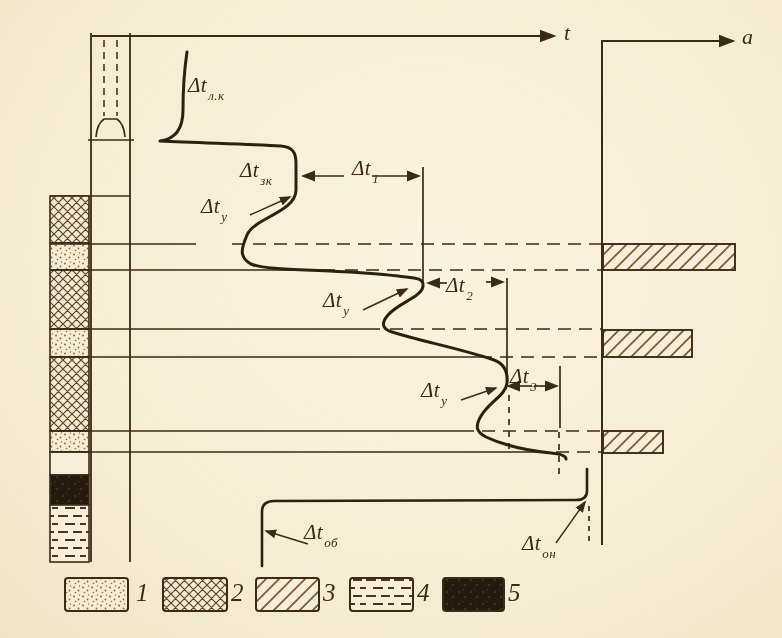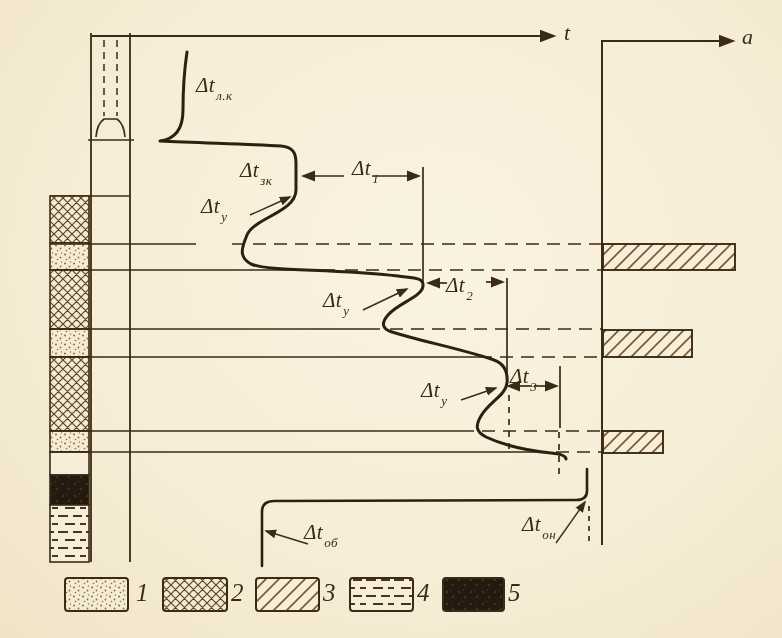--- a/index.html
+++ b/index.html
@@ -167,30 +167,30 @@
       <rect x="163" y="578" width="64" height="33" rx="3" fill="url(#p-cross)"></rect>
       <rect x="256" y="578" width="63" height="33" rx="3" fill="url(#p-hatch)"></rect>
       <rect x="350" y="578" width="63" height="33" rx="3" fill="url(#p-dash)"></rect>
       <rect x="443" y="578" width="61" height="33" rx="3" fill="url(#p-black)"></rect>
     </g>
   </svg>
 
   <span class="lbl axis-lbl" style="left:564px;top:22px"><i>t</i></span>
   <span class="lbl axis-lbl" style="left:742px;top:26px"><i>a</i></span>
 
-  <span class="lbl" style="left:196px;top:75px"><i>Δt</i><sub>л.к</sub></span>
+  <span class="lbl" style="left:188px;top:75px"><i>Δt</i><sub>л.к</sub></span>
   <span class="lbl" style="left:240px;top:160px"><i>Δt</i><sub>зк</sub></span>
   <span class="lbl" style="left:201px;top:196px"><i>Δt</i><sub>у</sub></span>
   <span class="lbl" style="left:352px;top:158px"><i>Δt</i><sub>1</sub></span>
   <span class="lbl" style="left:323px;top:290px"><i>Δt</i><sub>у</sub></span>
   <span class="lbl" style="left:446px;top:275px"><i>Δt</i><sub>2</sub></span>
   <span class="lbl" style="left:421px;top:380px"><i>Δt</i><sub>у</sub></span>
   <span class="lbl" style="left:510px;top:366px"><i>Δt</i><sub>3</sub></span>
   <span class="lbl" style="left:304px;top:522px"><i>Δt</i><sub>об</sub></span>
-  <span class="lbl" style="left:522px;top:514px"><i>Δt</i><sub>он</sub></span>
+  <span class="lbl" style="left:522px;top:533px"><i>Δt</i><sub>он</sub></span>
 
   <span class="legend-num" style="left:136px;top:580px">1</span>
   <span class="legend-num" style="left:231px;top:580px">2</span>
   <span class="legend-num" style="left:323px;top:580px">3</span>
   <span class="legend-num" style="left:417px;top:580px">4</span>
   <span class="legend-num" style="left:508px;top:580px">5</span>
 
 </div>
 
 </body></html>

